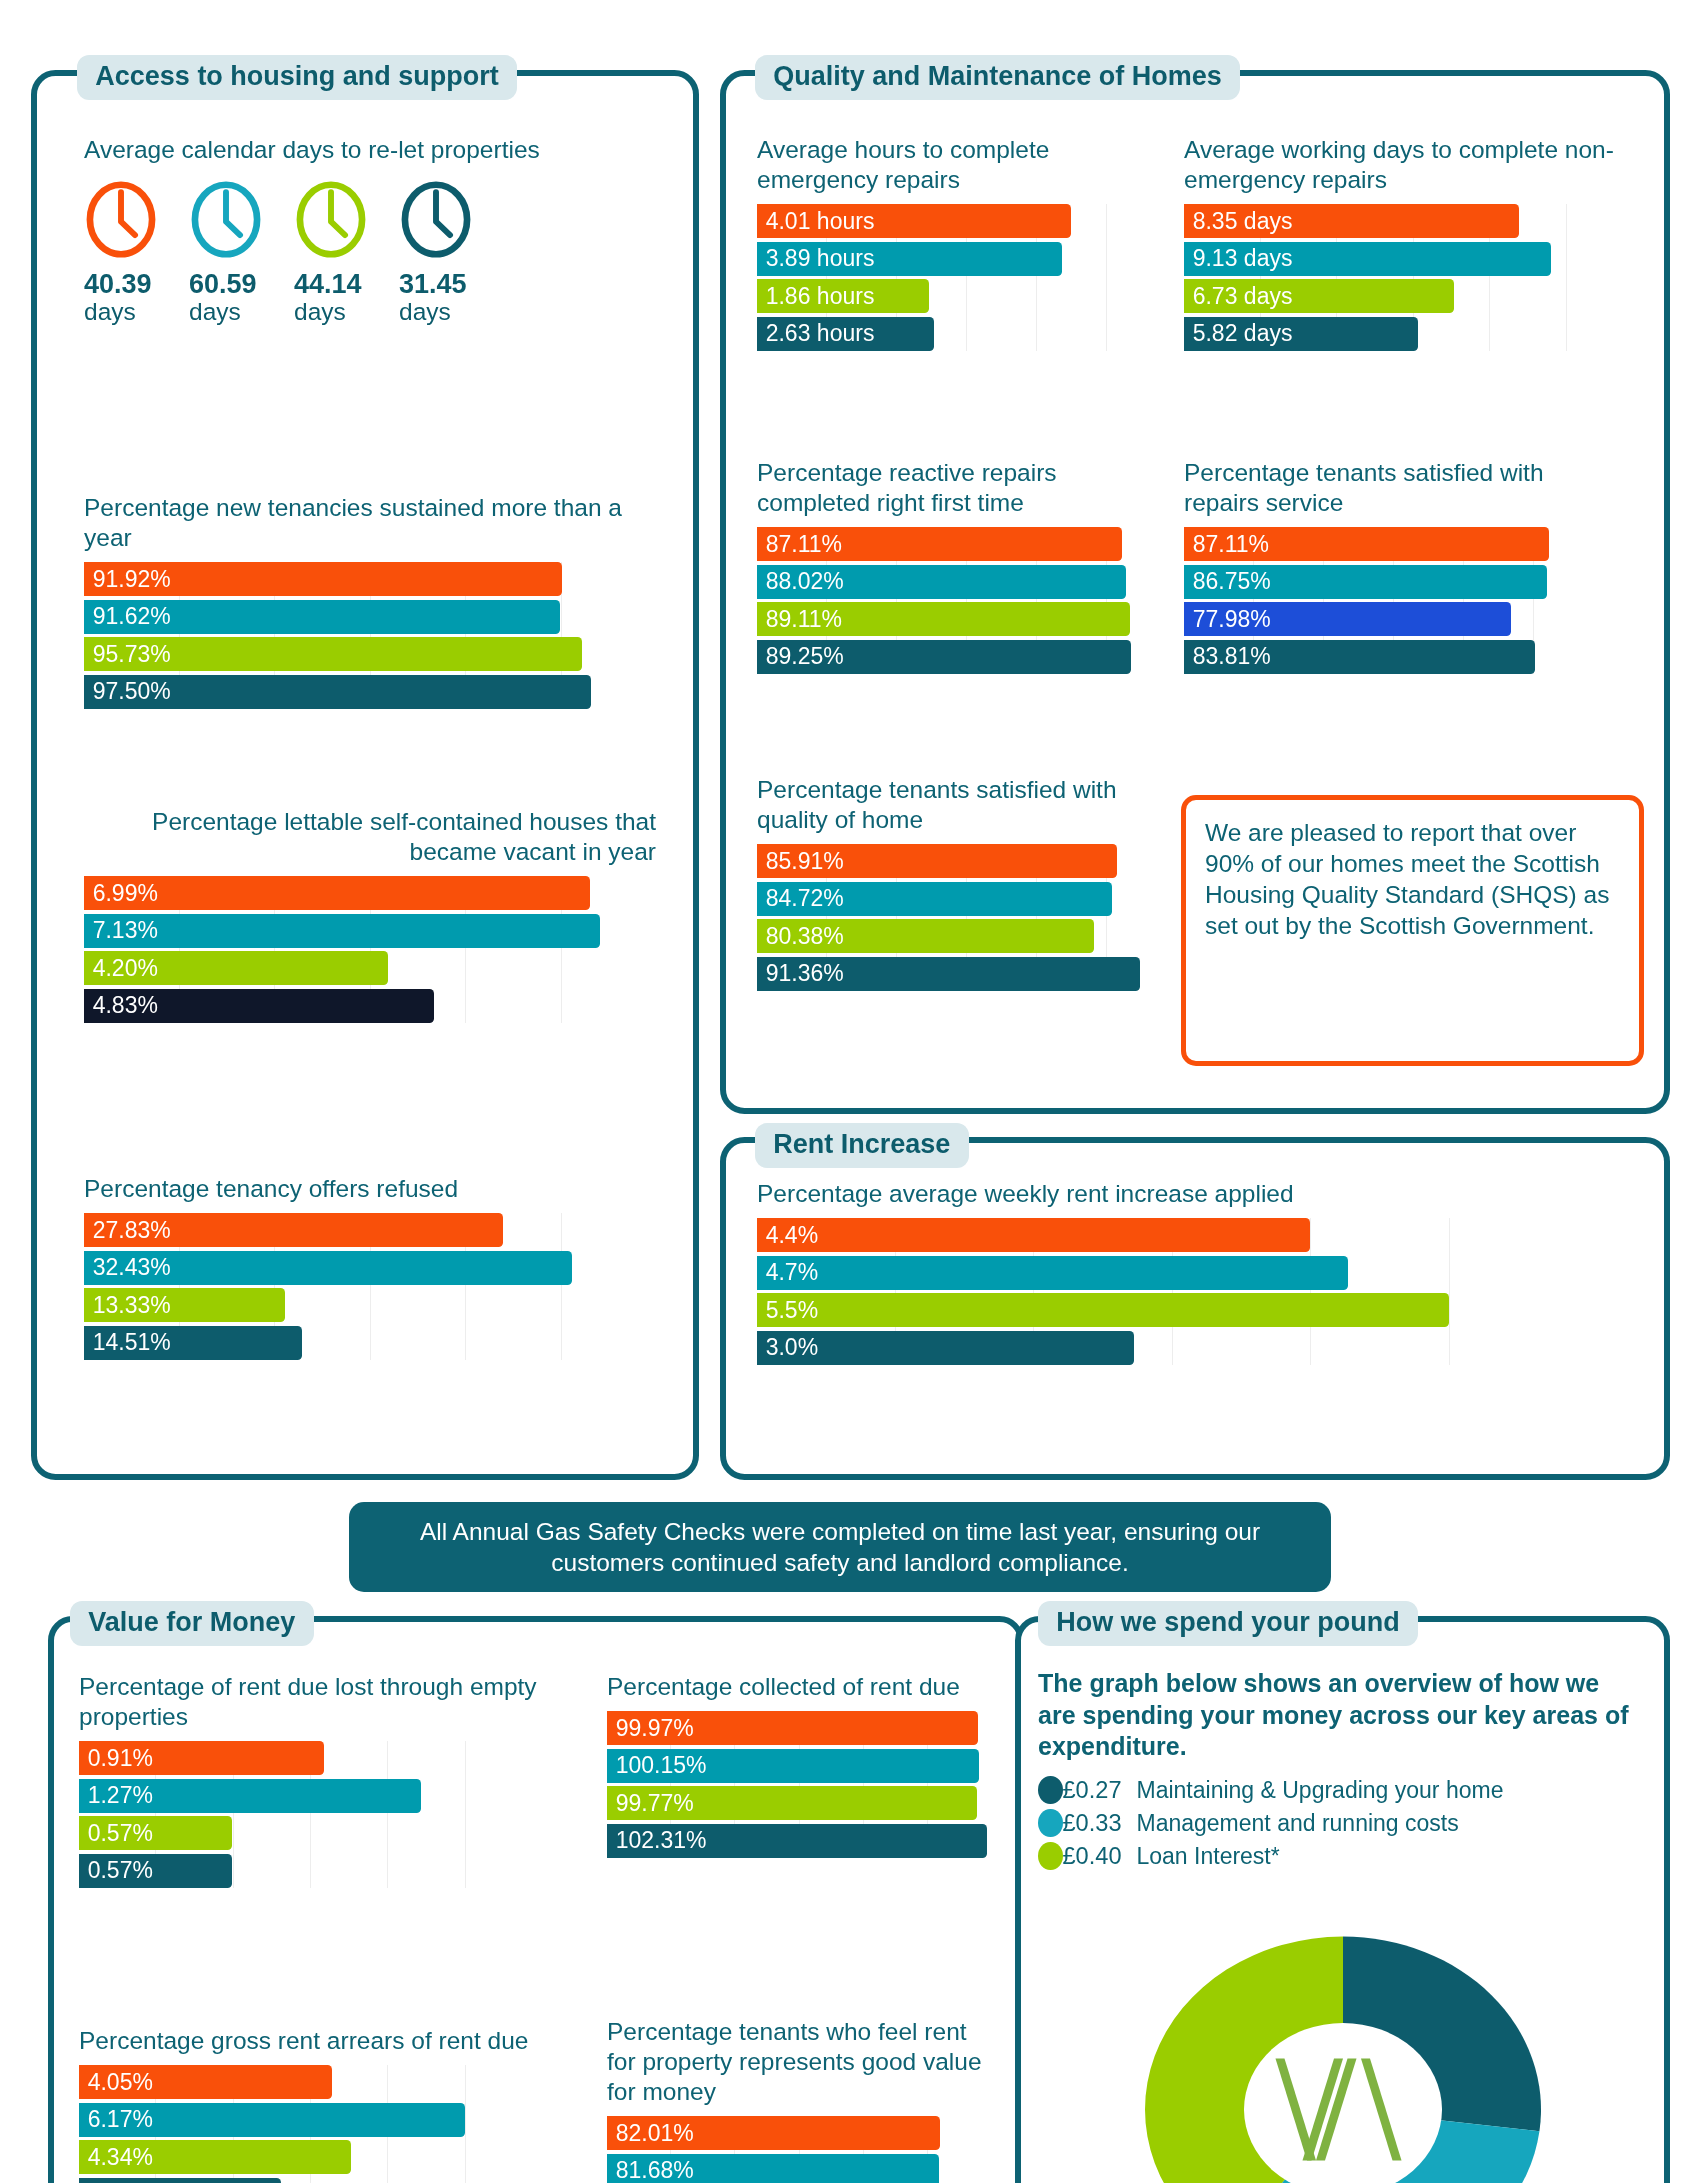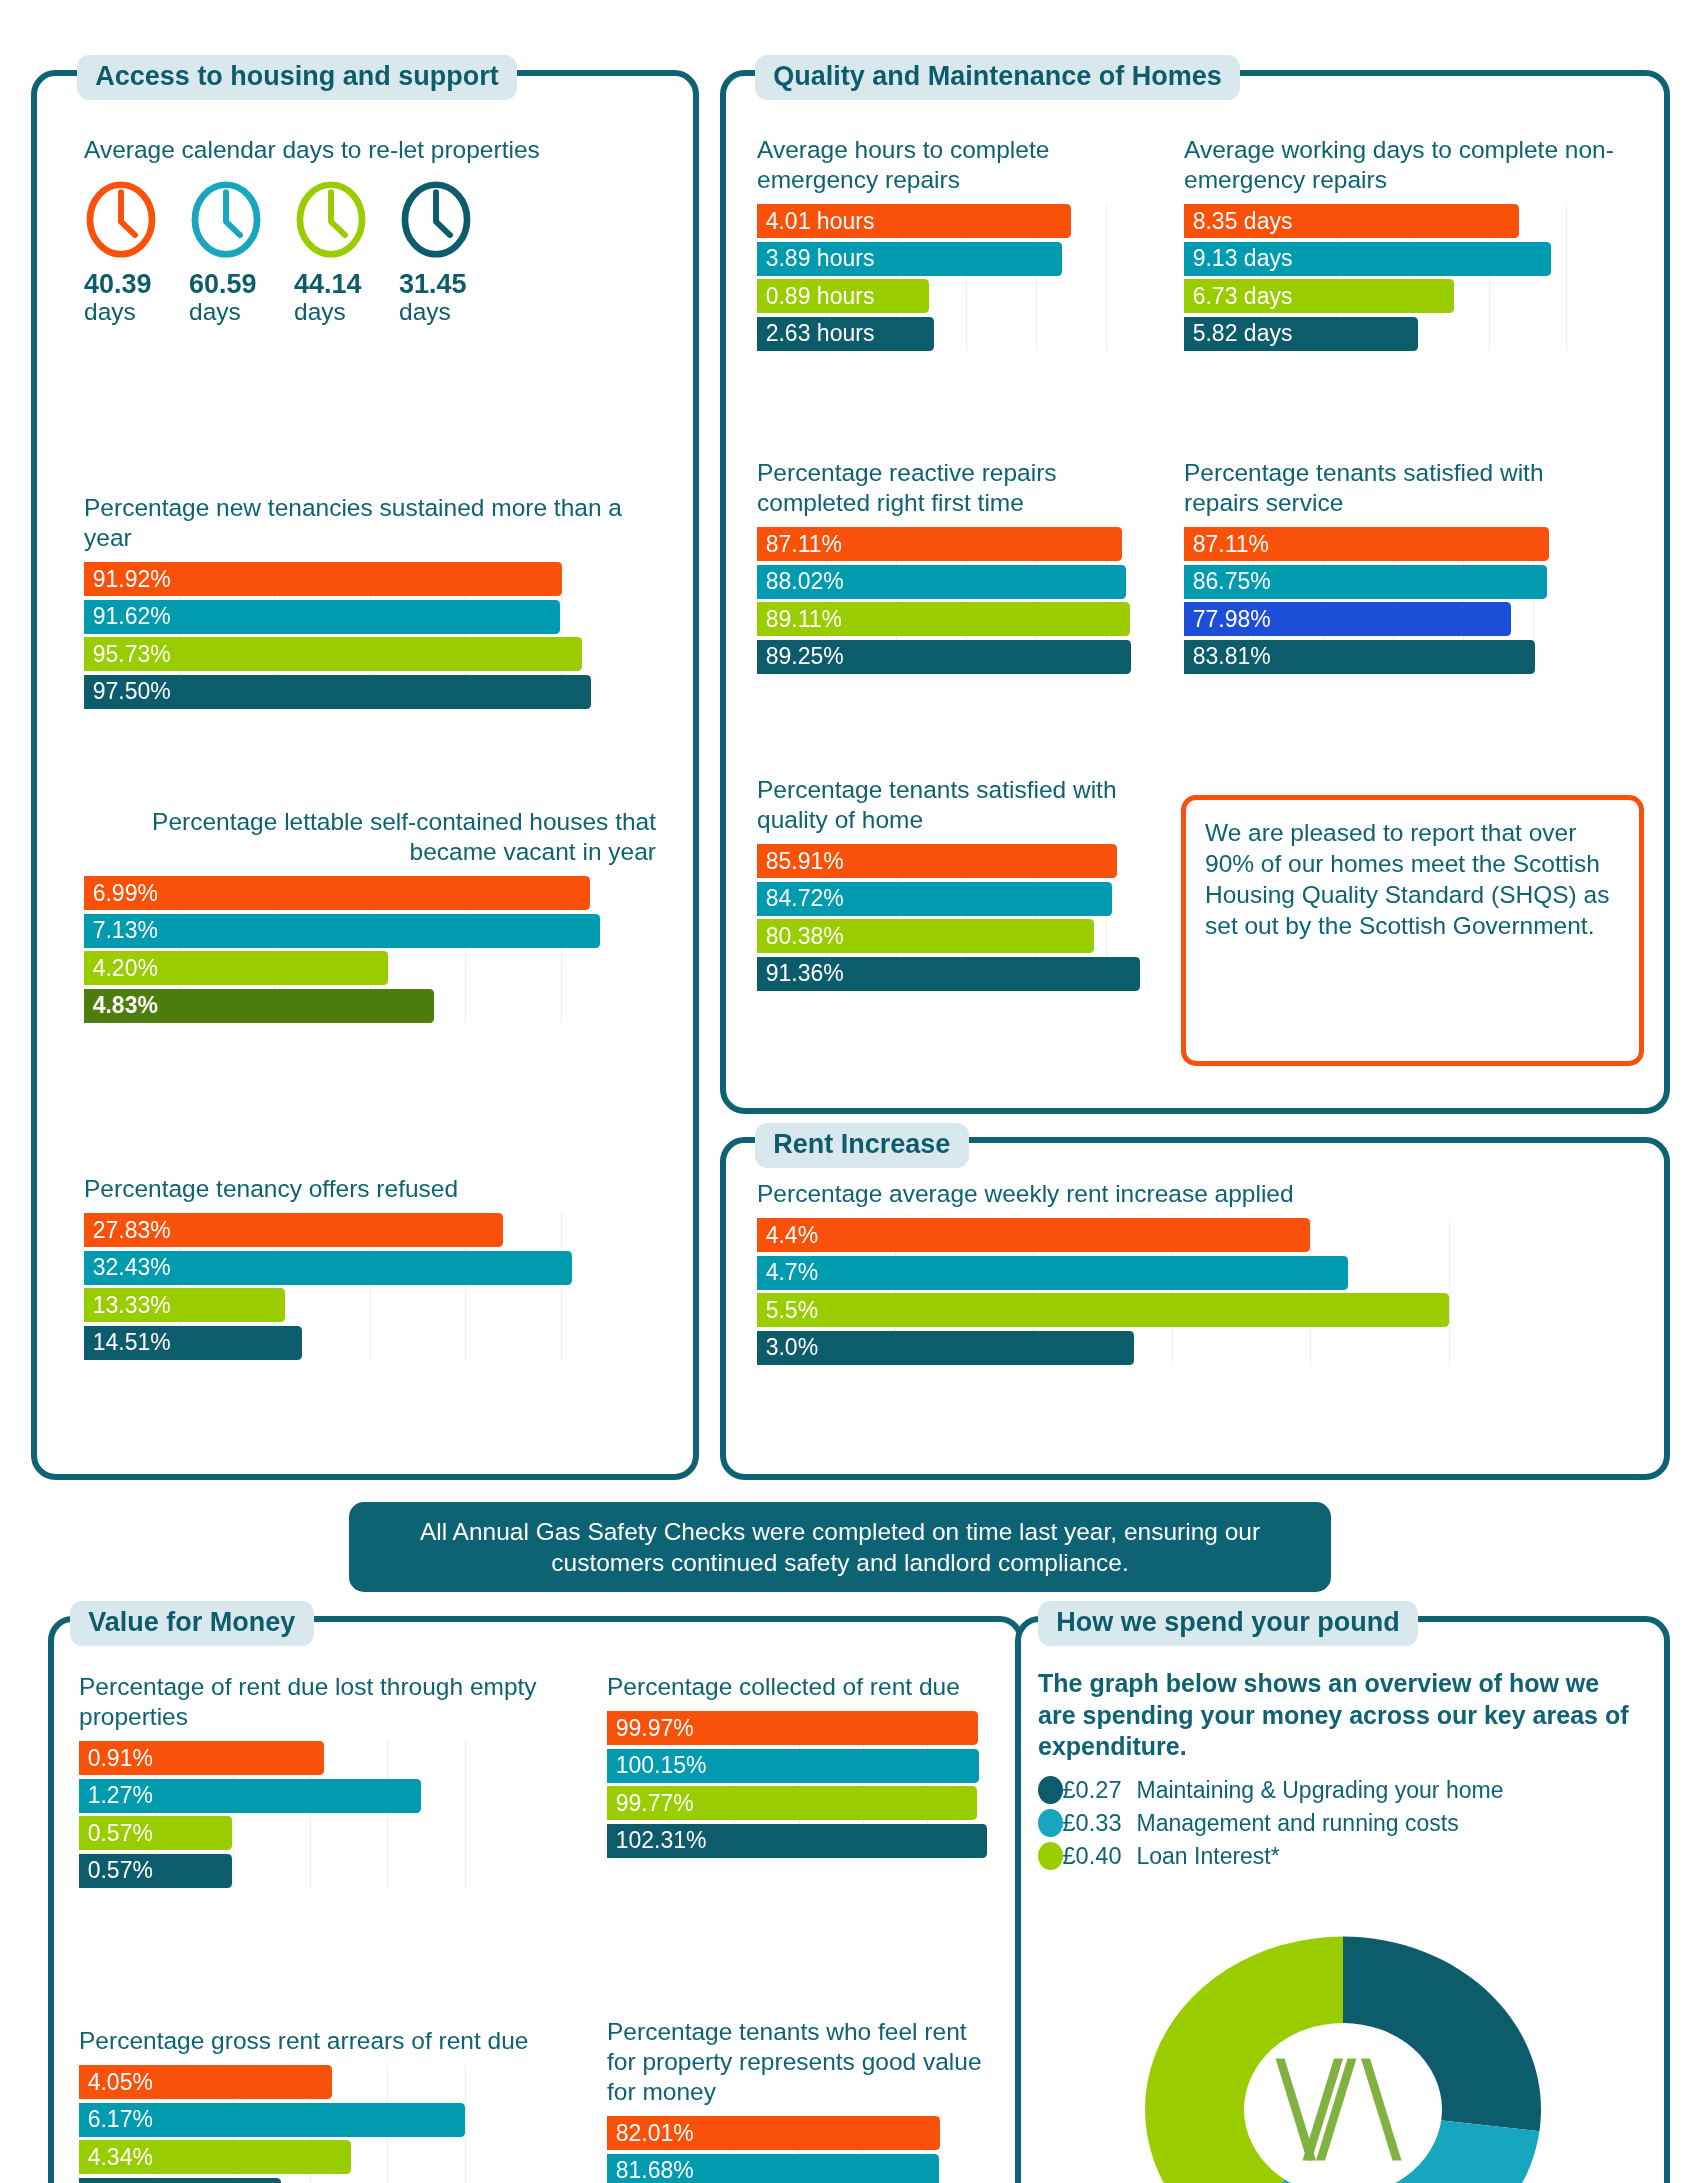--- a/index.html
+++ b/index.html
@@ -217,21 +217,21 @@
           <div class="bar" style="width: 90.2532%; background: rgb(0, 155, 174);">
             <span class="bar-label">7.13%</span>
           </div>
         </div>
         <div class="bar-row">
           <div class="bar" style="width: 53.1646%; background: rgb(154, 205, 0);">
             <span class="bar-label">4.20%</span>
           </div>
         </div>
         <div class="bar-row">
-          <div class="bar" style="width: 61.1392%; background: #4d7c0f; font-weight: bold;">
+          <div class="bar" style="width: 61.1392%; background: #0f172a;">
             <span class="bar-label">4.83%</span>
           </div>
         </div>
       </div>
     </div>
 
   <div class="chart-block" style="position:absolute; left:84px; top:1174px; width:572px;">
       <div class="chart-title">Percentage tenancy offers refused</div>
       <div class="bars">
         <div class="gridlines">
@@ -284,21 +284,21 @@
             <span class="bar-label">4.01 hours</span>
           </div>
         </div>
         <div class="bar-row">
           <div class="bar" style="width: 72.7103%; background: rgb(0, 155, 174);">
             <span class="bar-label">3.89 hours</span>
           </div>
         </div>
         <div class="bar-row">
           <div class="bar" style="width: 41.1215%; background: rgb(154, 205, 0);">
-            <span class="bar-label">0.89 hours</span>
+            <span class="bar-label">1.86 hours</span>
           </div>
         </div>
         <div class="bar-row">
           <div class="bar" style="width: 42.243%; background: rgb(13, 92, 108);">
             <span class="bar-label">2.63 hours</span>
           </div>
         </div>
       </div>
     </div>
 

